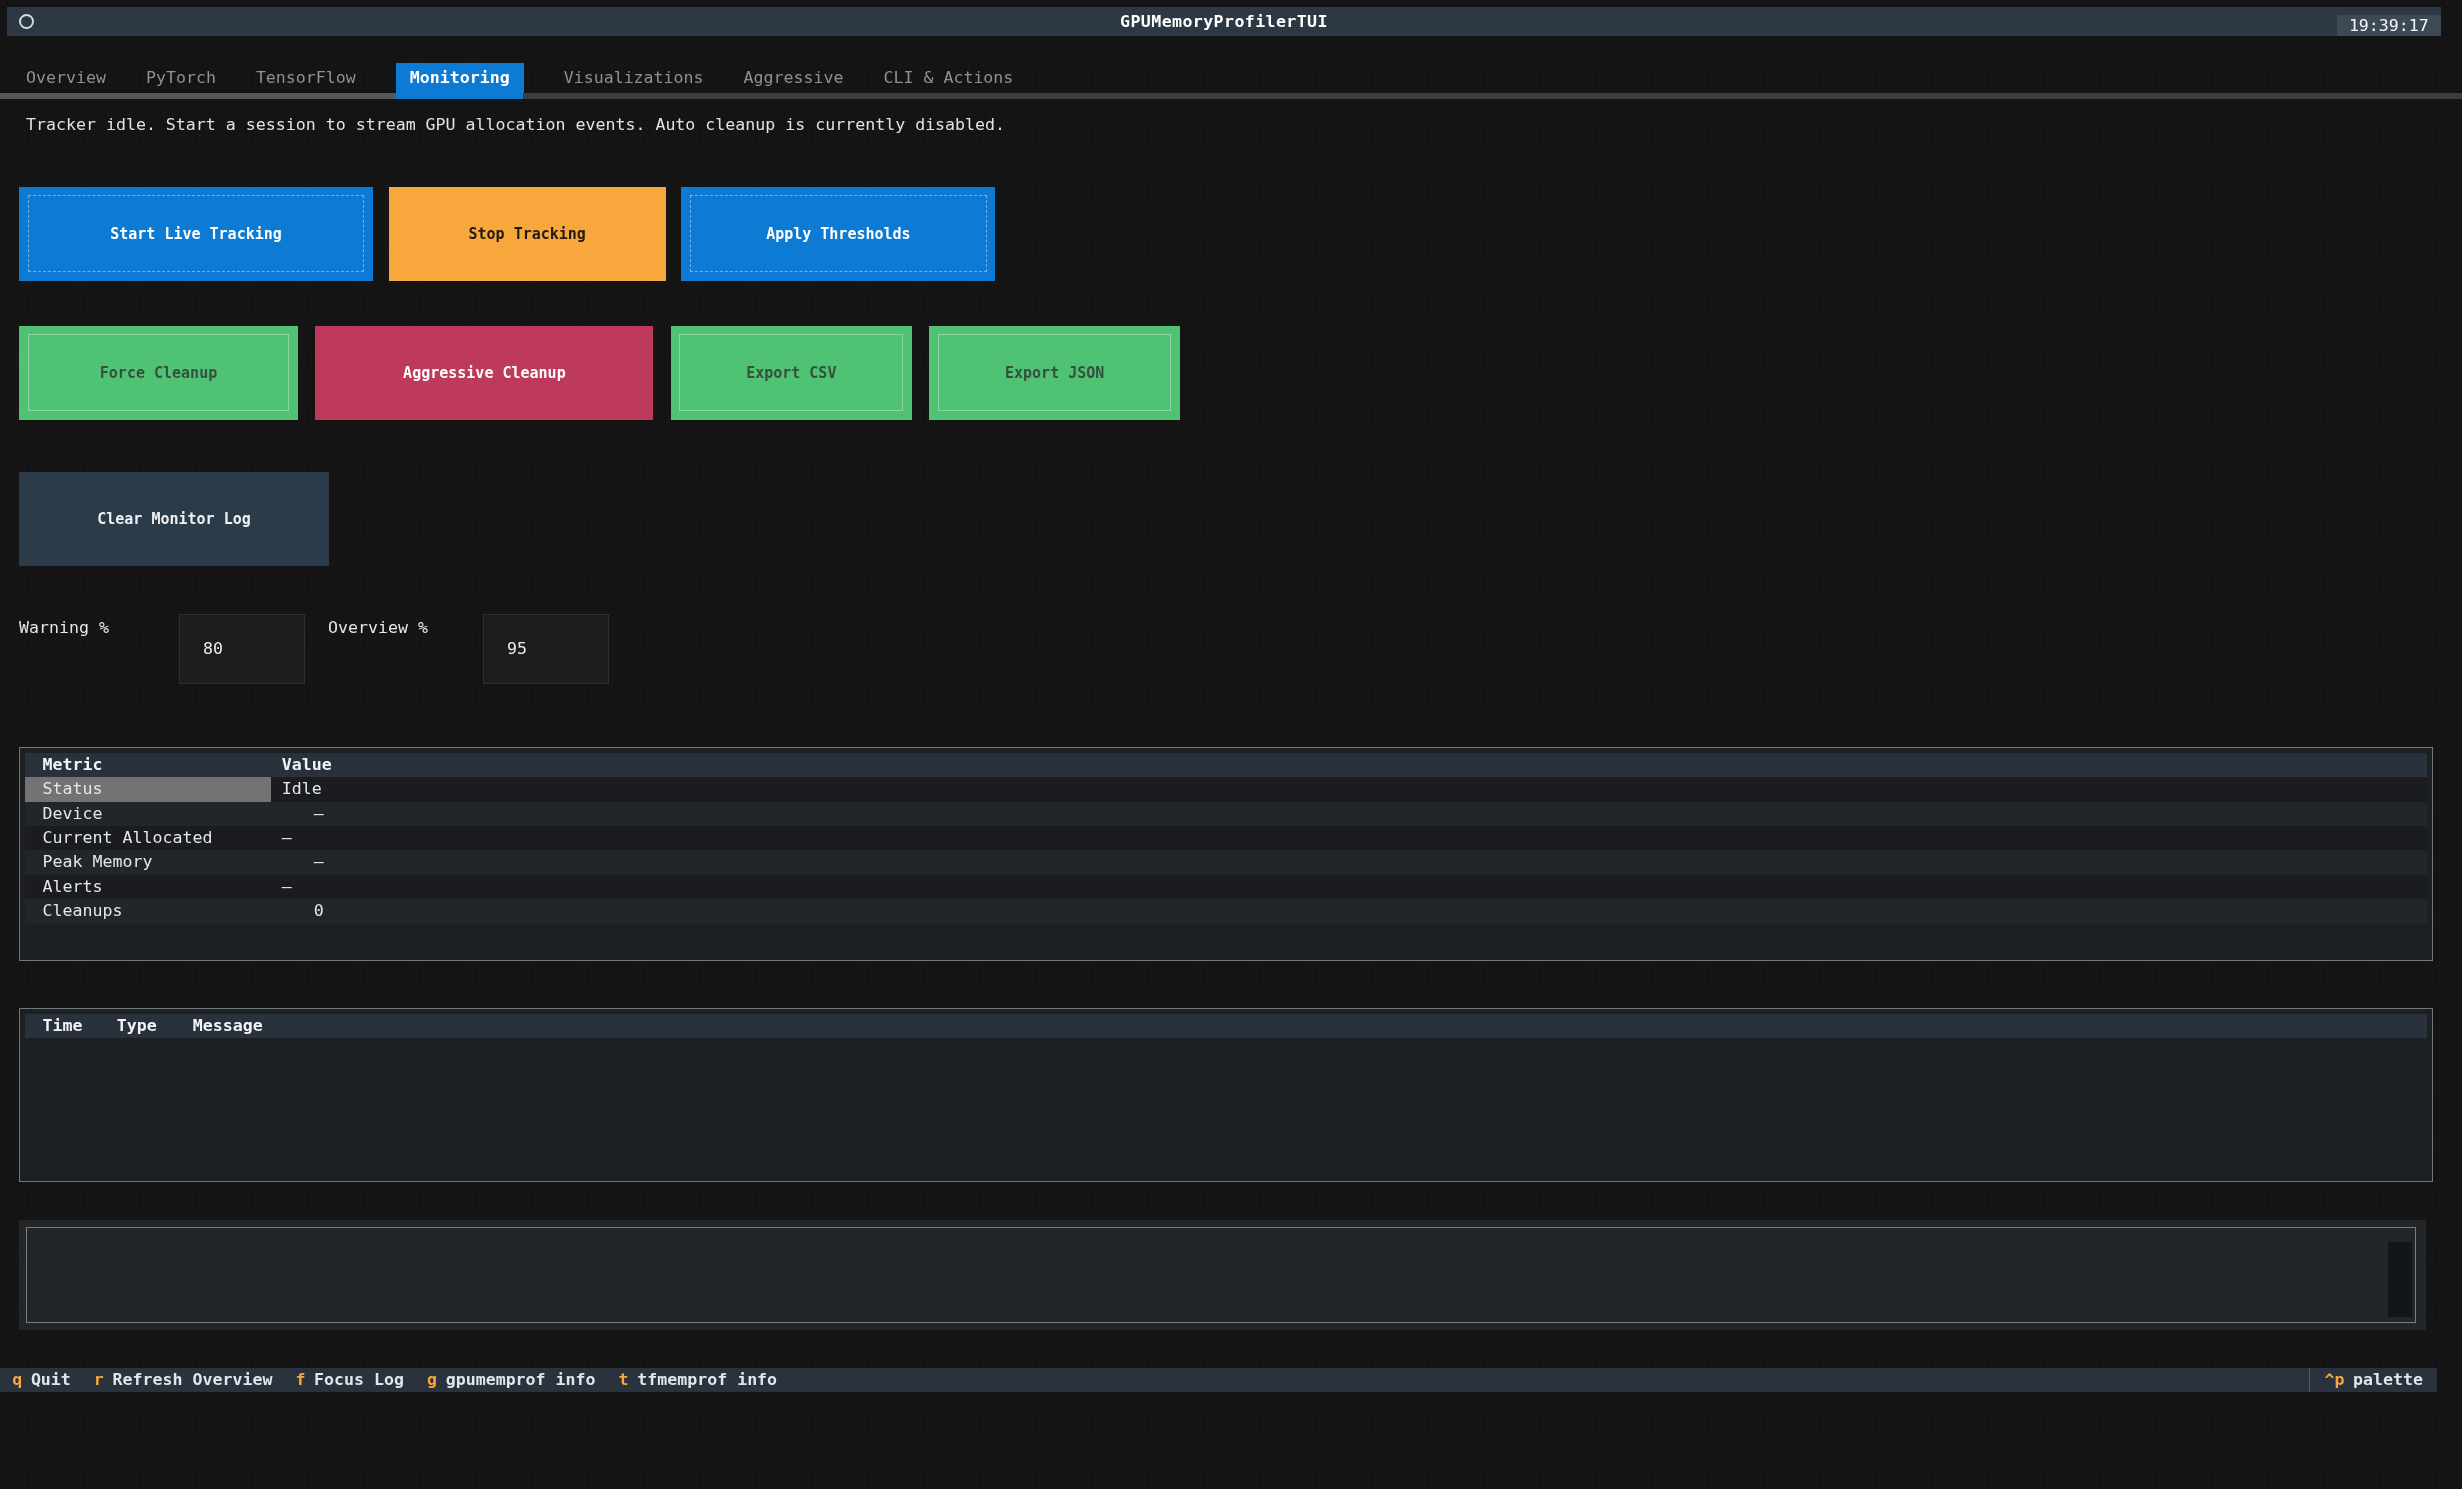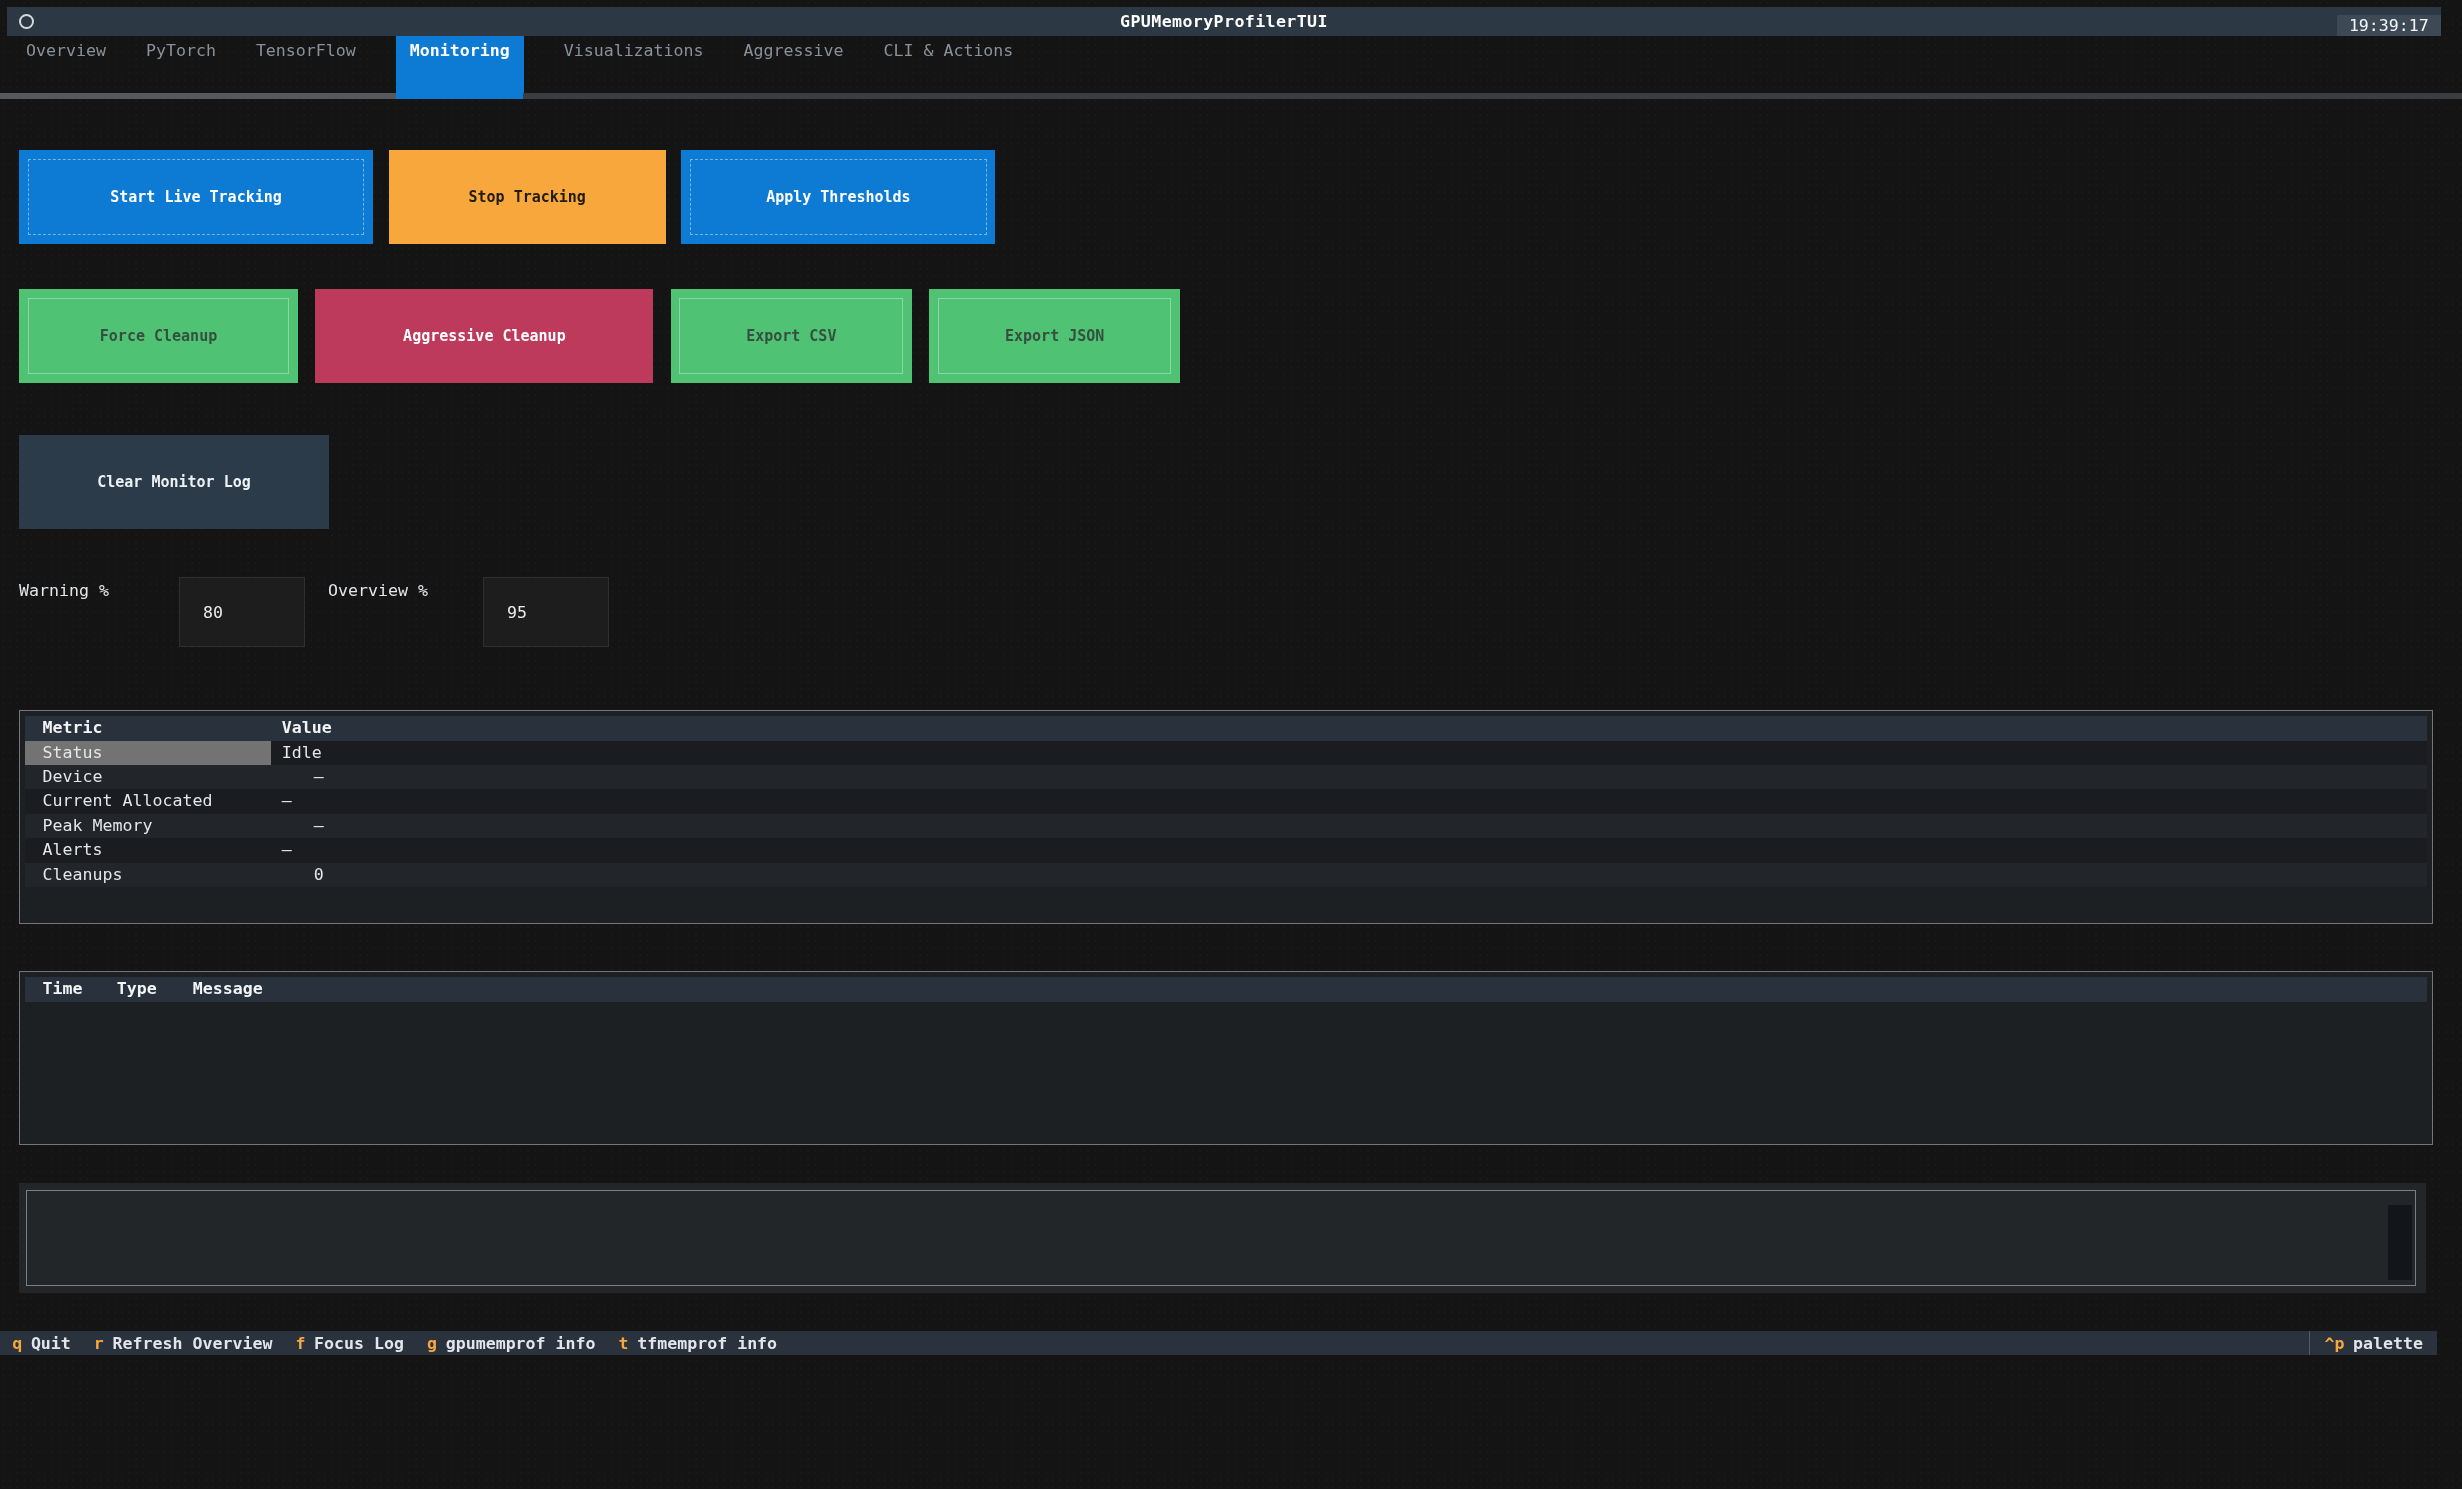--- a/index.html
+++ b/index.html
@@ -16,21 +16,21 @@
   .hdr{ position:relative; margin:7px 0 0 7px; width:2434px; height:29px;
         background:#2c3944; display:flex; align-items:center; }
   .hdr-icon{ width:15px; height:15px; border:2.2px solid #d3d9de; border-radius:50%;
              margin-left:12.2px; display:inline-block; }
   .hdr-title{ position:absolute; left:0; right:0; text-align:center;
               font-weight:bold; color:#ffffff; letter-spacing:0.4px; }
   .hdr-clock{ position:absolute; right:0; top:8px; bottom:0; background:#3d4a56;
               display:flex; align-items:center; padding:0 12.2px; color:#f2f5f7; }
   
   .tabs{ position:relative; height:63px; padding-left:26px; display:flex;
-         }
+         align-items:flex-end; }
   .tab{ color:#8a9199; line-height:30px; margin-bottom:6.1px; margin-right:40px;
         white-space:nowrap; cursor:default; }
   .tab.active{ background:#0d7ad4; color:#ffffff; font-weight:bold; padding:0 14px; }
   .ul-seg{ position:absolute; bottom:0; height:6.1px; }
   .ul-pre{ left:0; background:#55585c; }
   .ul-post{ right:0; background:#3b3e41; }
   .ul-active{ background:#0d7ad4; }
   
   .status{ margin:15.7px 0 0 26px; height:21px; color:#dfe3e6; }
   
@@ -102,20 +102,21 @@
     <span class="tab">TensorFlow</span>
     <span class="tab active">Monitoring</span>
     <span class="tab">Visualizations</span>
     <span class="tab">Aggressive</span>
     <span class="tab">CLI &amp; Actions</span>
     <div class="ul-seg ul-pre" style="width: 396px;"></div>
     <div class="ul-seg ul-active" style="left: 396px; width: 127px;"></div>
     <div class="ul-seg ul-post" style="left: 523px;"></div>
   </nav>
 
+  <div class="status">Tracker idle. Start a session to stream GPU allocation events. Auto cleanup is currently disabled.</div>
 
   <div class="btn-row row1">
     <button class="btn primary w-start">Start Live Tracking</button>
     <button class="btn warning w-stop">Stop Tracking</button>
     <button class="btn primary w-apply">Apply Thresholds</button>
   </div>
 
   <div class="btn-row row2">
     <button class="btn success w-force">Force Cleanup</button>
     <button class="btn error w-aggr">Aggressive Cleanup</button>

